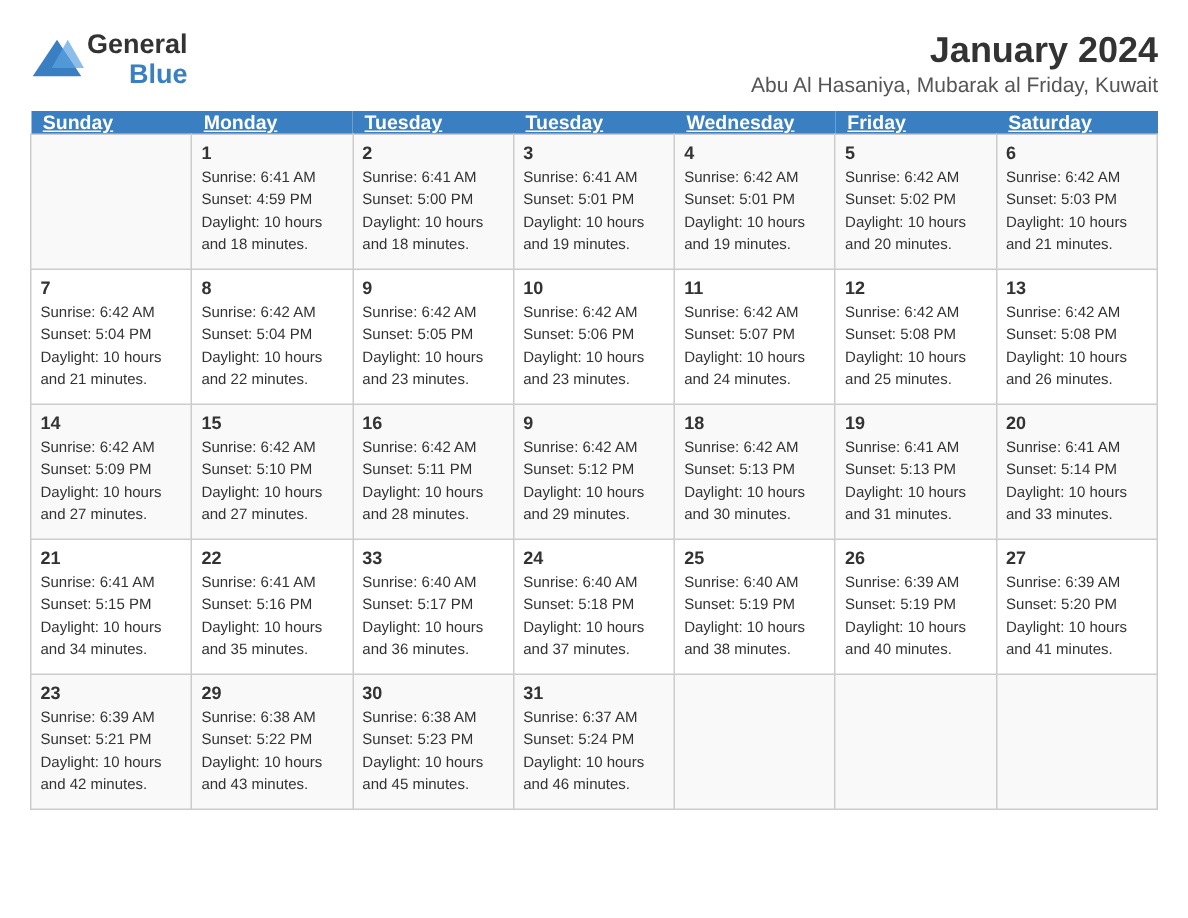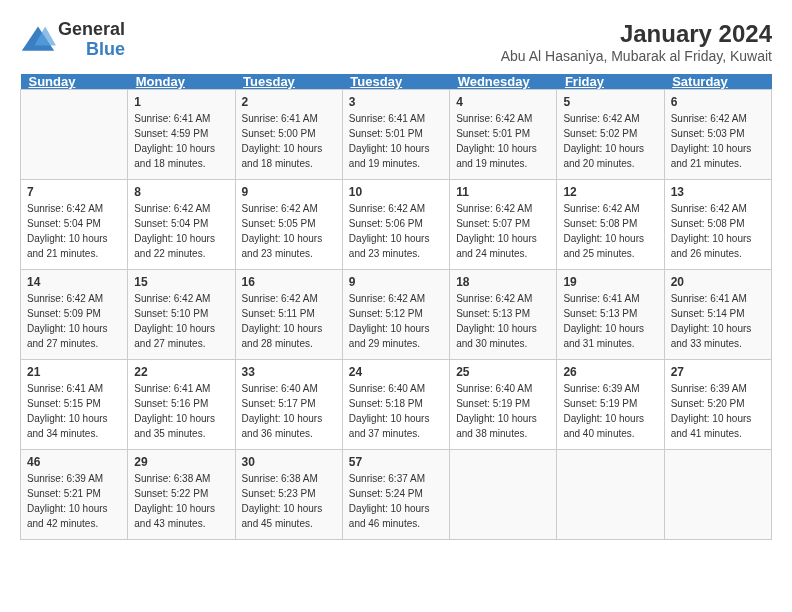--- a/index.html
+++ b/index.html
@@ -237,33 +237,33 @@
           <span class="day-number">26</span>
           <div class="day-info">Sunrise: 6:39 AM<br>Sunset: 5:19 PM<br>Daylight: 10 hours and 40 minutes.</div>
         </td>
         <td>
           <span class="day-number">27</span>
           <div class="day-info">Sunrise: 6:39 AM<br>Sunset: 5:20 PM<br>Daylight: 10 hours and 41 minutes.</div>
         </td>
       </tr>
       <tr>
         <td>
-          <span class="day-number">46</span>
+          <span class="day-number">23</span>
           <div class="day-info">Sunrise: 6:39 AM<br>Sunset: 5:21 PM<br>Daylight: 10 hours and 42 minutes.</div>
         </td>
         <td>
           <span class="day-number">29</span>
           <div class="day-info">Sunrise: 6:38 AM<br>Sunset: 5:22 PM<br>Daylight: 10 hours and 43 minutes.</div>
         </td>
         <td>
           <span class="day-number">30</span>
           <div class="day-info">Sunrise: 6:38 AM<br>Sunset: 5:23 PM<br>Daylight: 10 hours and 45 minutes.</div>
         </td>
         <td>
-          <span class="day-number">57</span>
+          <span class="day-number">31</span>
           <div class="day-info">Sunrise: 6:37 AM<br>Sunset: 5:24 PM<br>Daylight: 10 hours and 46 minutes.</div>
         </td>
         <td></td>
         <td></td>
         <td></td>
       </tr>
     </tbody>
 </table>
 
 </body></html>

